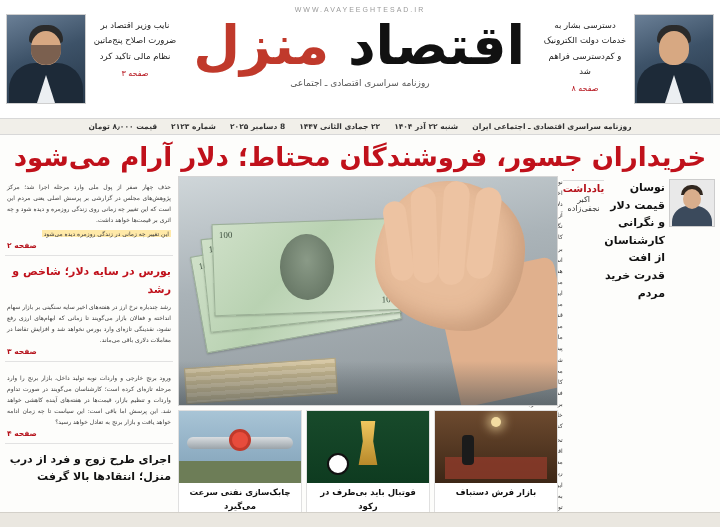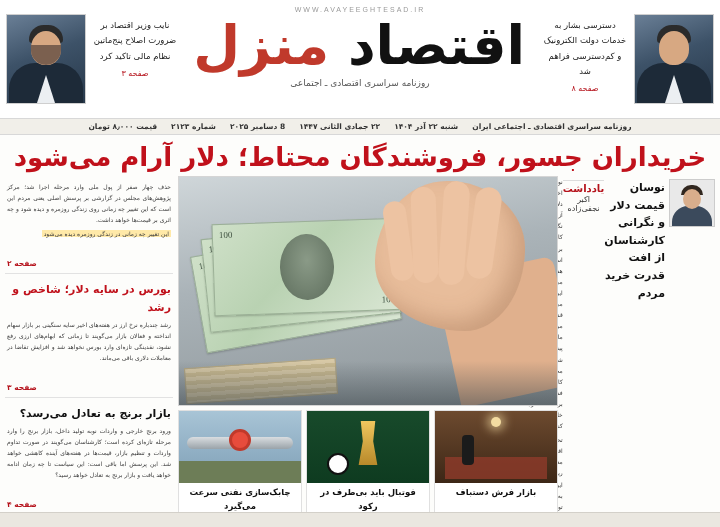--- a/index.html
+++ b/index.html
@@ -159,21 +159,21 @@
   .pic.oil{background:linear-gradient(180deg,#a8c4d6 0%,#7e9fb6 100%);}
   .pic.oil .pipe{position:absolute;left:8px;right:8px;top:26px;height:12px;background:linear-gradient(180deg,#d9dde0,#9aa3a9);border-radius:6px;}
   .pic.oil .valve{position:absolute;left:50%;top:18px;transform:translateX(-50%);width:16px;height:16px;border-radius:50%;border:3px solid #c0392b;background:#e74c3c;}
   .pic.oil .ground{position:absolute;left:0;right:0;bottom:0;height:22px;background:#6d7d57;}
 
   
   .nbox{border-bottom:1px solid #e2e2e2;padding:2px 2px 5px;}
   .nbox .ttl{font-size:11px;font-weight:bold;color:#111;line-height:1.55;text-align:right;}
   .nbox .txt{font-size:6px;line-height:1.85;color:#3c3c3c;text-align:justify;margin-top:3px;}
   .nbox .hl{background:#ffe9a8;padding:0 2px;}
-  .nbox .pg{font-size:7.5px;color:#b5121b;text-align:left;margin-top:20px;font-weight:bold;}
+  .nbox .pg{font-size:7.5px;color:#b5121b;text-align:left;margin-top:2px;font-weight:bold;}
   .nbox .ttl.red{color:#c0111b;}
 
   
   .bottombar{
     position:absolute;left:0;bottom:0;width:720px;height:14px;background:#eae7e0;
     border-top:1px solid #d3d0c9;
   }
 </style>
 </head>
 <body>
@@ -317,21 +317,20 @@
         <div class="pg">صفحه ۲</div>
       </div>
 
       <div class="nbox">
         <div class="ttl red">بورس در سایه دلار؛ شاخص و رشد</div>
         <div class="txt">رشد چندباره نرخ ارز در هفته‌های اخیر سایه سنگینی بر بازار سهام انداخته و فعالان بازار می‌گویند تا زمانی که ابهام‌های ارزی رفع نشود، نقدینگی تازه‌ای وارد بورس نخواهد شد و افزایش تقاضا در معاملات دلاری باقی می‌ماند.</div>
         <div class="pg">صفحه ۳</div>
       </div>
 
       <div class="nbox">
-        <div class="ttl">بازار برنج به تعادل می‌رسد؟</div>
         <div class="txt">ورود برنج خارجی و واردات نوبه تولید داخل، بازار برنج را وارد مرحله تازه‌ای کرده است؛ کارشناسان می‌گویند در صورت تداوم واردات و تنظیم بازار، قیمت‌ها در هفته‌های آینده کاهشی خواهد شد. این پرسش اما باقی است: این سیاست تا چه زمان ادامه خواهد یافت و بازار برنج به تعادل خواهد رسید؟</div>
         <div class="pg">صفحه ۴</div>
       </div>
 
       <div class="nbox" style="border-bottom:none;">
         <div class="ttl">اجرای طرح زوج و فرد از درب منزل؛ انتقادها بالا گرفت</div>
       </div>
 
     </div>
   </div>

